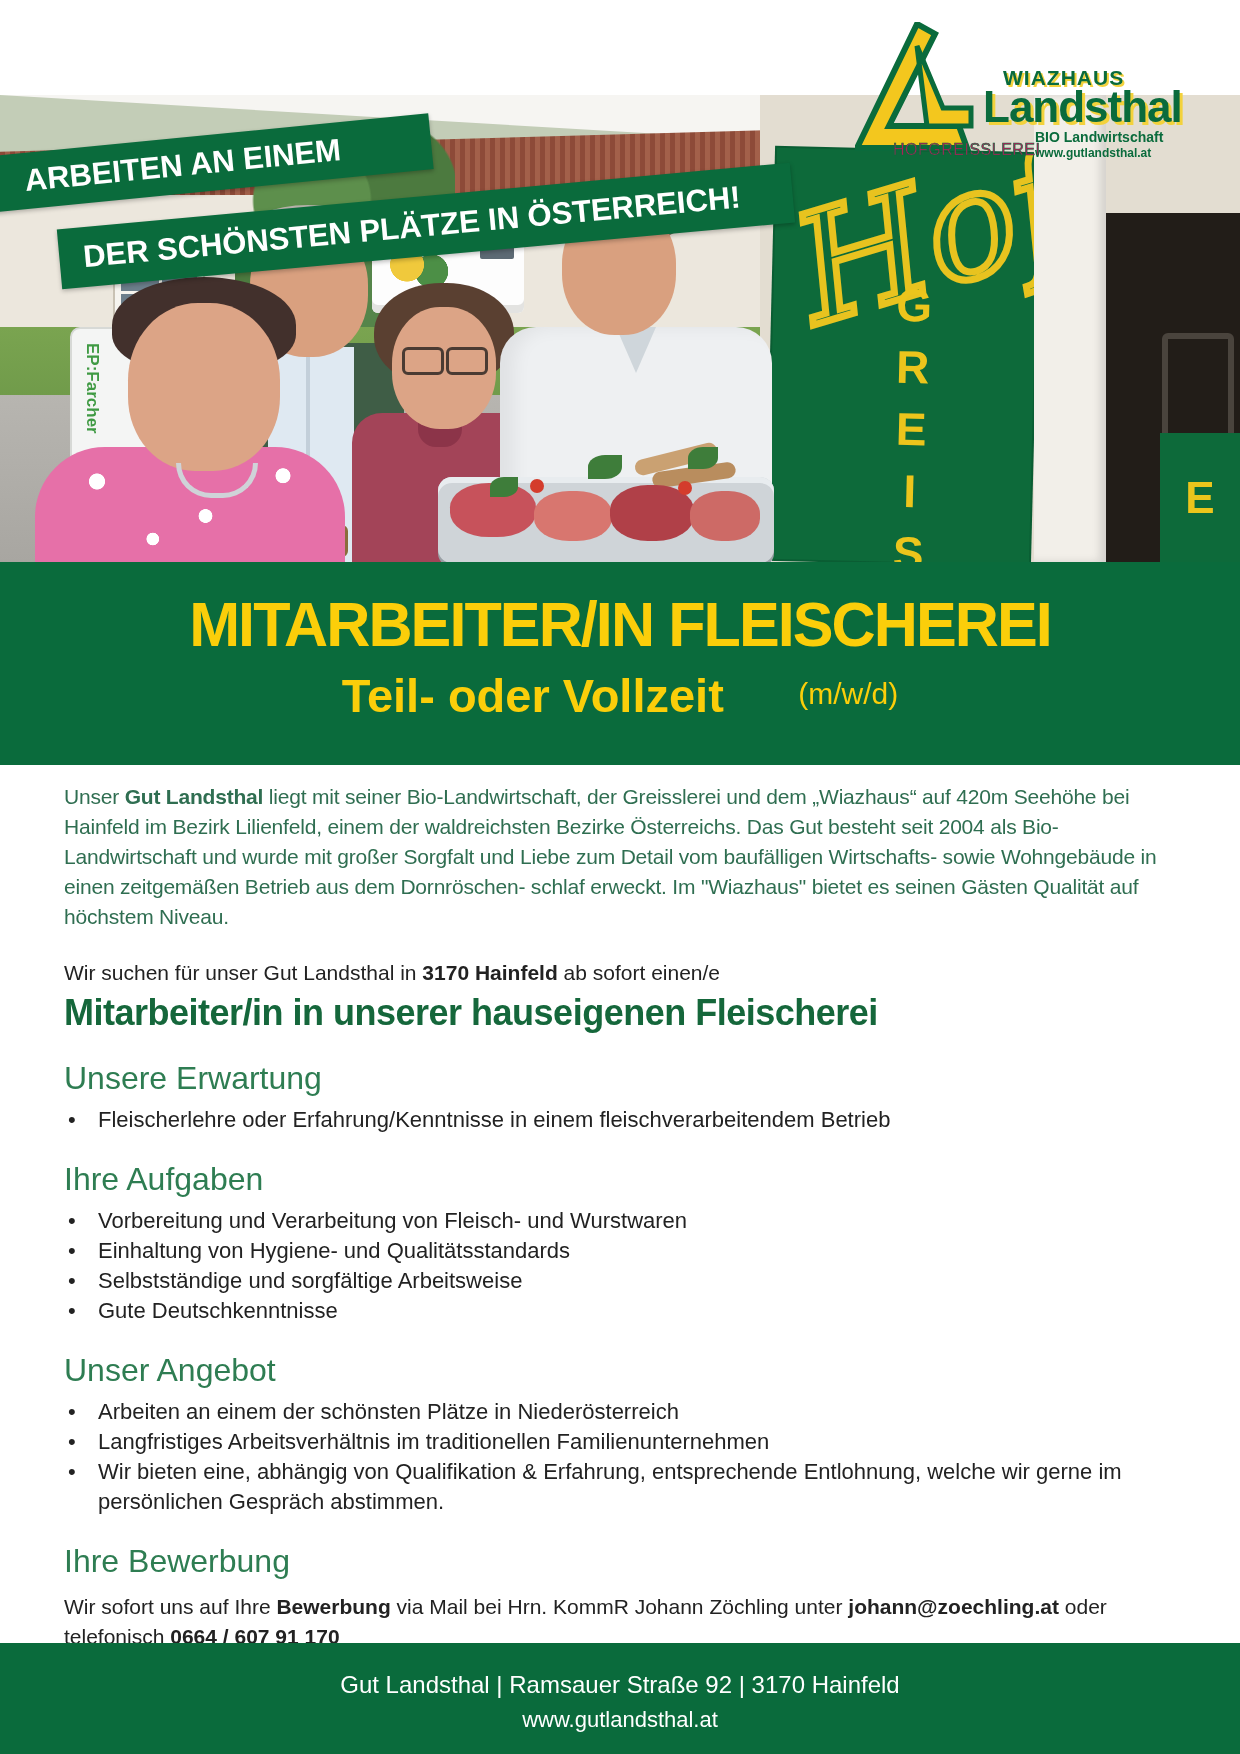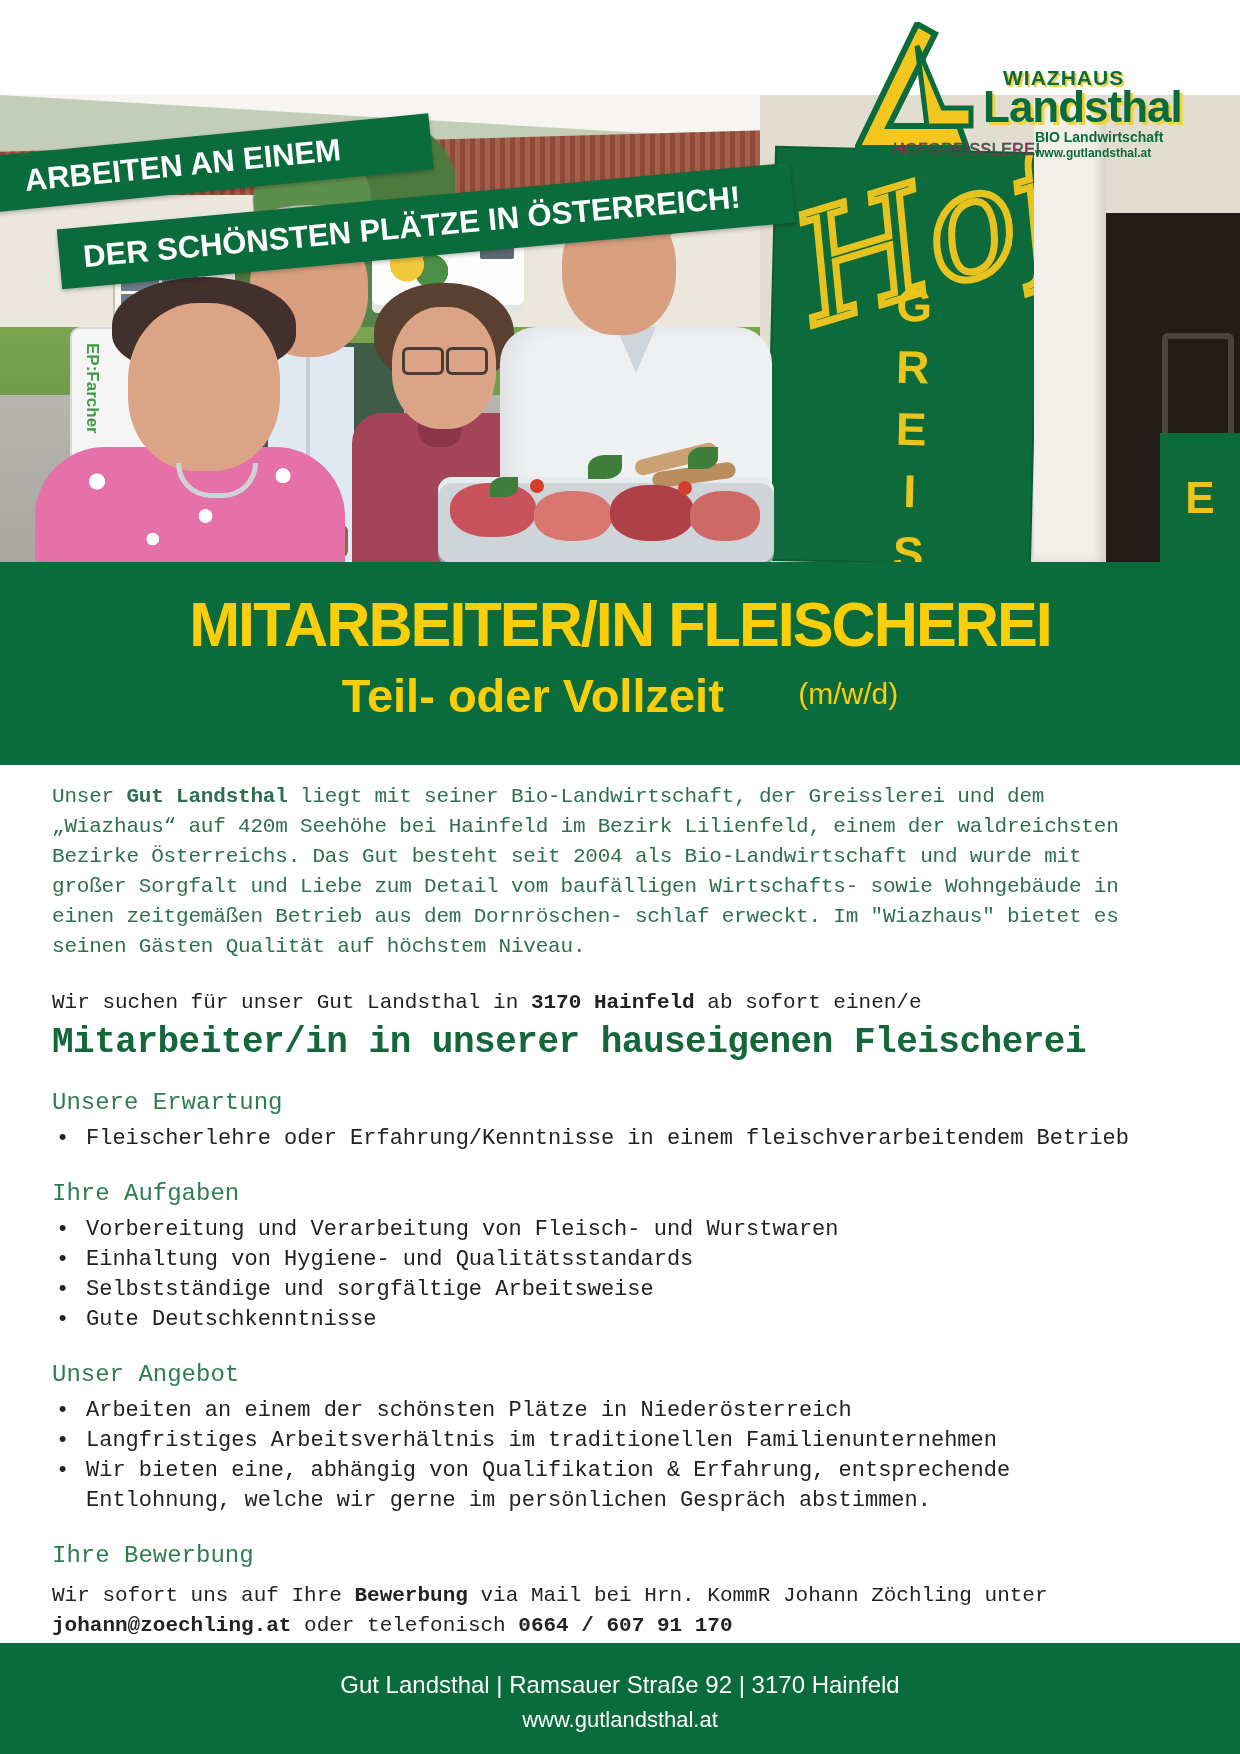--- a/index.html
+++ b/index.html
@@ -98,26 +98,26 @@
   .rb1{left:-14px;top:135px;width:408px;height:56px;transform:rotate(-5.6deg);font-size:31px;padding-left:38px;}
   .rb2{left:58px;top:196px;width:712px;height:60px;transform:rotate(-5.2deg);font-size:31px;padding-left:24px;}
 
   
   .tblock{position:absolute;left:0;top:562px;width:1240px;height:203px;background:#0a6b3c;color:#fbce0a;text-align:center;}
   .tb-title{margin-top:26px;font-size:63px;font-weight:bold;letter-spacing:-2px;transform:scaleX(0.97);}
   .tb-sub{margin-top:8px;font-size:47px;font-weight:bold;display:inline-block;}
   .tb-mwd{display:inline-block;margin-left:70px;font-size:30px;font-weight:normal;vertical-align:8px;}
 
   
-  .content{position:absolute;left:52px;top:772px;width:1115px;font-family:Liberation Mono, monospace;}
+  .content{position:absolute;left:64px;top:772px;width:1115px;}
   .intro{margin:10px 0 0;font-size:21px;line-height:30px;color:#2f6e51;letter-spacing:-0.2px;}
   .intro b{color:#2f6e51;}
   .seek{margin:26px 0 0;font-size:21px;line-height:30px;color:#222;}
   .h2{margin:4px 0 0;font-size:36px;font-weight:bold;color:#15673b;letter-spacing:-0.5px;}
-  .sec-h{margin:26px 0 0;font-size:24px;color:#2e7d52;}
+  .sec-h{margin:26px 0 0;font-size:32px;color:#2e7d52;}
   ul.blist{margin:8px 0 0;padding:0;list-style:none;font-size:22px;line-height:30px;color:#222;}
   ul.blist li{position:relative;padding-left:34px;}
   ul.blist li:before{content:"•";position:absolute;left:4px;color:#222;}
   .app{margin:12px 0 0;font-size:21px;line-height:30px;color:#222;}
 
   
   .footer{position:absolute;left:0;bottom:0;width:1240px;height:111px;background:#0a6b3c;color:#fff;text-align:center;}
   .f1{margin-top:28px;font-size:24px;}
   .f2{margin-top:8px;font-size:22px;}
 </style>

